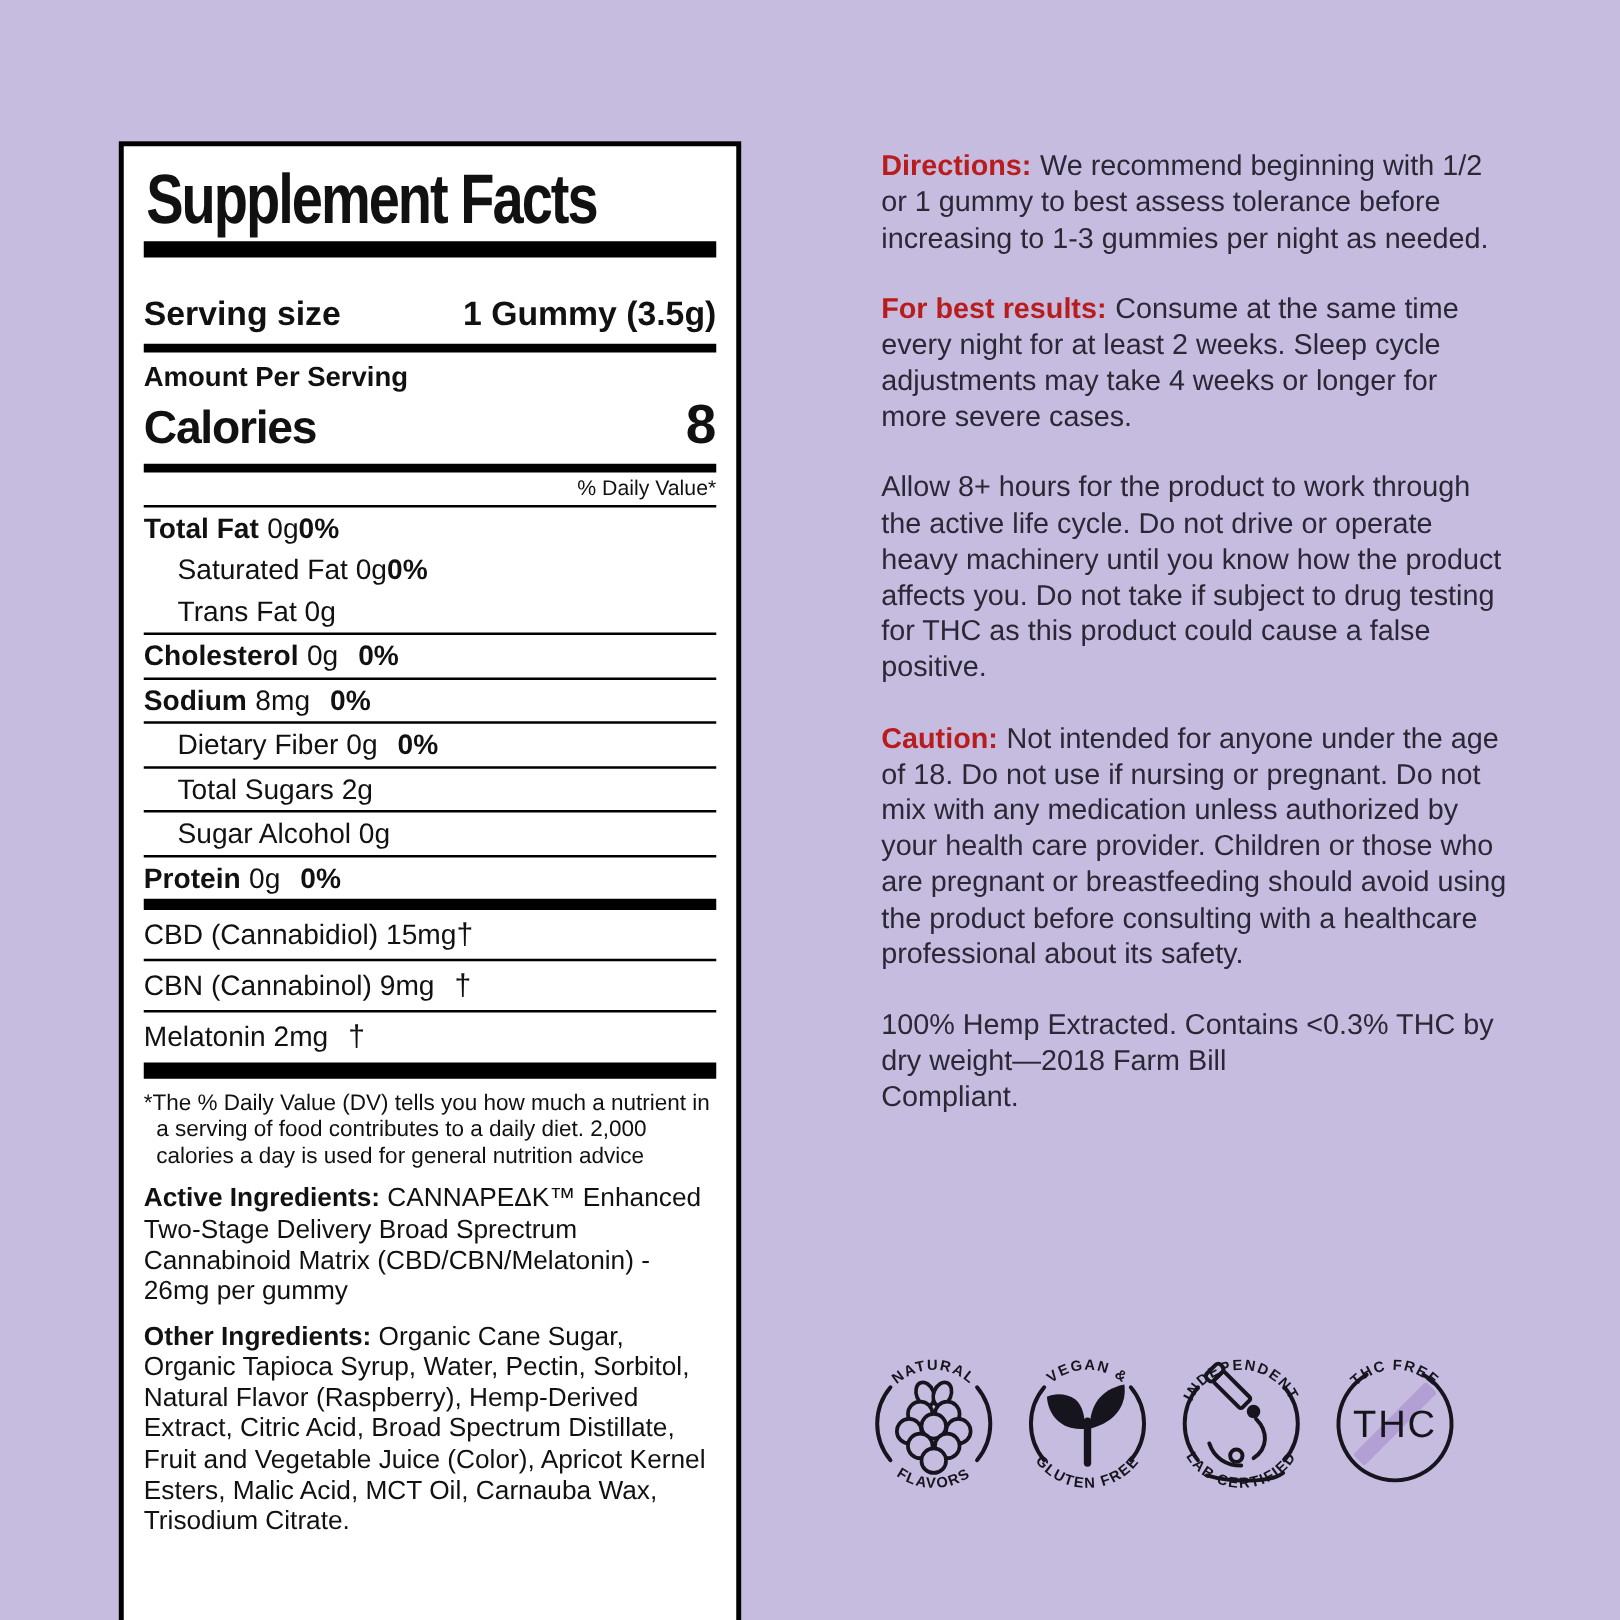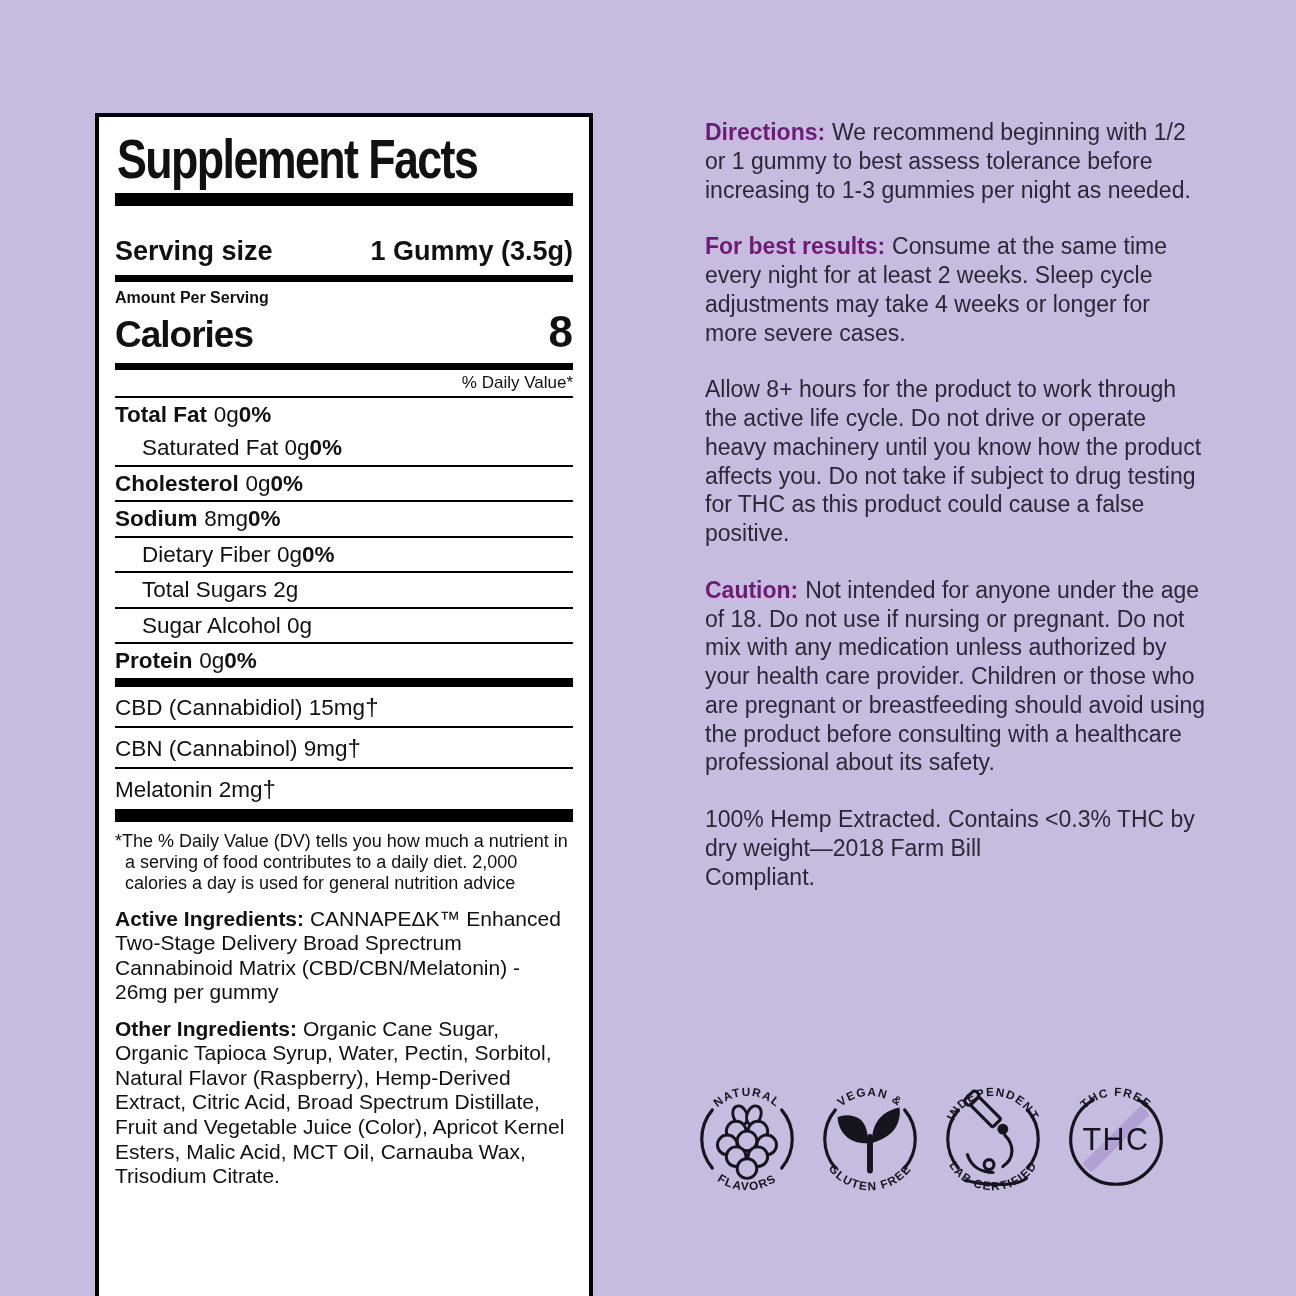--- a/index.html
+++ b/index.html
@@ -23,57 +23,57 @@
     white-space:nowrap;margin:2px 0 6px 2px;line-height:1.0;
   }
   .bar{background:#000;width:100%;}
   .bar-13{height:13px;}
   .bar-7{height:7px;}
   .bar-9{height:9px;}
   .serving-row{
     display:flex;justify-content:space-between;align-items:baseline;
     font-weight:bold;font-size:27px;margin:30px 0 8px 0;
   }
-  .aps{font-weight:bold;font-size:16px;margin:7px 0 0 0;}
+  .aps{font-weight:bold;font-size:22px;margin:7px 0 0 0;}
   .calories-row{
     display:flex;justify-content:space-between;align-items:baseline;
     font-weight:bold;margin:0 0 6px 0;
   }
   .calories-row .cl{font-size:37px;letter-spacing:-1px;}
   .calories-row .cv{font-size:44px;}
   .dv-head{
     text-align:right;font-size:17px;padding:3px 0 3px 0;
     border-bottom:2px solid #000;
   }
   .nrow{
     display:flex;align-items:baseline;
     font-size:22.5px;line-height:1.22;padding:3px 0;
   }
-  .nrow.rule{border-top:2px solid #000;}
+  .nrow.rule{border-top:2px solid #000;gap:16px;}
   .nname{display:inline-block;}
   .i1 .nname{padding-left:27px;}
   .i2 .nname{padding-left:58px;}
   .nbold{font-weight:bold;margin-right:.30em;}
   .nbold:empty{display:none;margin:0;}
   .nval{font-weight:bold;}
   .nval-reg{font-weight:normal;font-size:24px;}
   .footnote{
     font-size:18px;line-height:1.18;margin:9px 0 0 0;
     padding-left:10px;text-indent:-10px;
   }
   .ing{font-size:21px;line-height:1.17;margin:12px 0 0 0;}
   .ing .lbl{font-weight:bold;}
 
   
   .info{
     position:absolute;left:705px;top:118px;width:503px;
     font-size:23px;line-height:1.25;color:#2b2836;
   }
   .info p{margin:0 0 28px 0;}
-  .lead{font-weight:bold;color:#701a75;margin-right:.30em;}
+  .lead{font-weight:bold;color:#b91c1c;margin-right:.30em;}
   .lead:empty{display:none;margin:0;}
   .ptext{white-space:pre-line;}
 
   
   .badges{
     position:absolute;left:686px;top:1076px;display:flex;gap:1px;
   }
   .badge{width:122px;height:126px;display:block;}
   .arc-text{
     font-family:"Liberation Sans", sans-serif;
@@ -107,20 +107,24 @@
 
   <div class="dv-head">% Daily Value*</div>
 
   <div class="nrow">
     <span class="nname"><b class="nbold">Total Fat</b><span>0g</span></span>
     <span class="nval">0%</span>
   </div>
   <div class="nrow i1">
     <span class="nname"><span>Saturated Fat 0g</span></span>
     <span class="nval">0%</span>
+  </div>
+  <div class="nrow i1">
+    <span class="nname"><span>Trans Fat 0g</span></span>
+    <span class="nval"></span>
   </div>
   <div class="nrow rule">
     <span class="nname"><b class="nbold">Cholesterol</b><span>0g</span></span>
     <span class="nval">0%</span>
   </div>
   <div class="nrow rule">
     <span class="nname"><b class="nbold">Sodium</b><span>8mg</span></span>
     <span class="nval">0%</span>
   </div>
   <div class="nrow rule i1">

